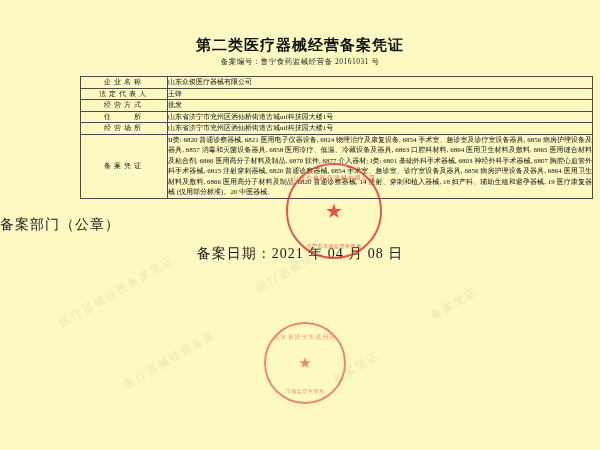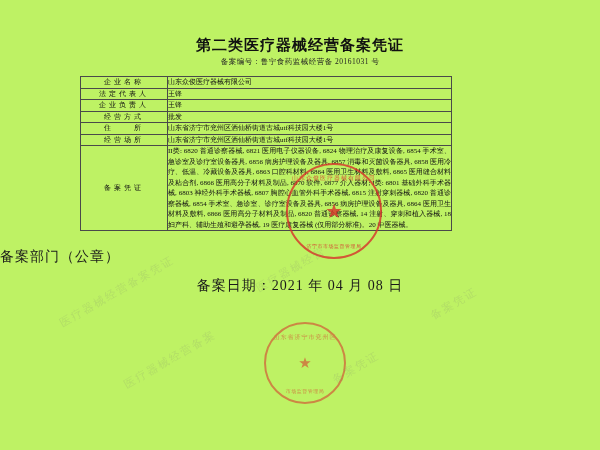--- a/index.html
+++ b/index.html
@@ -13,21 +13,21 @@
     font-family: "Liberation Serif", "DejaVu Serif", serif;
     color: #1a1a1a;
     overflow: hidden;
     position: relative;
   }
   .page {
     position: absolute;
     left: 0; top: 0;
     width: 600px;
     height: 450px;
-    background: #bef264;
+    background: #fef9c3;
   }
   .doc-title {
     text-align: center;
     font-size: 15px;
     font-weight: bold;
     letter-spacing: 1px;
     margin-top: 36px;
     color: #111;
   }
   .doc-subtitle {
@@ -36,21 +36,21 @@
     letter-spacing: 0.5px;
     margin-top: 2px;
     color: #222;
   }
   .table-wrap {
     position: relative;
     margin: 9px auto 0 auto;
     width: 440px;
   }
   table.main {
-    width: 372px;
+    width: 513px;
     border-collapse: collapse;
     table-layout: fixed;
   }
   table.main td {
     border: 1px solid #4a4a4a;
     font-size: 7px;
     line-height: 1.5;
     color: #111;
     padding: 0;
   }
@@ -161,24 +161,20 @@
       <tbody>
         <tr>
           <td class="label">企业名称</td>
           <td class="value">山东众俊医疗器械有限公司</td>
         </tr>
         <tr>
           <td class="label">法定代表人</td>
           <td class="value">王锋</td>
         </tr>
         <tr>
-          <td class="label">企业负责人</td>
-          <td class="value">王锋</td>
-        </tr>
-        <tr>
           <td class="label">经营方式</td>
           <td class="value">批发</td>
         </tr>
         <tr>
           <td class="label">住　　所</td>
           <td class="value">山东省济宁市兖州区酒仙桥街道古城utf科技园大楼1号</td>
         </tr>
         <tr>
           <td class="label">经营场所</td>
           <td class="value">山东省济宁市兖州区酒仙桥街道古城utf科技园大楼1号</td>

